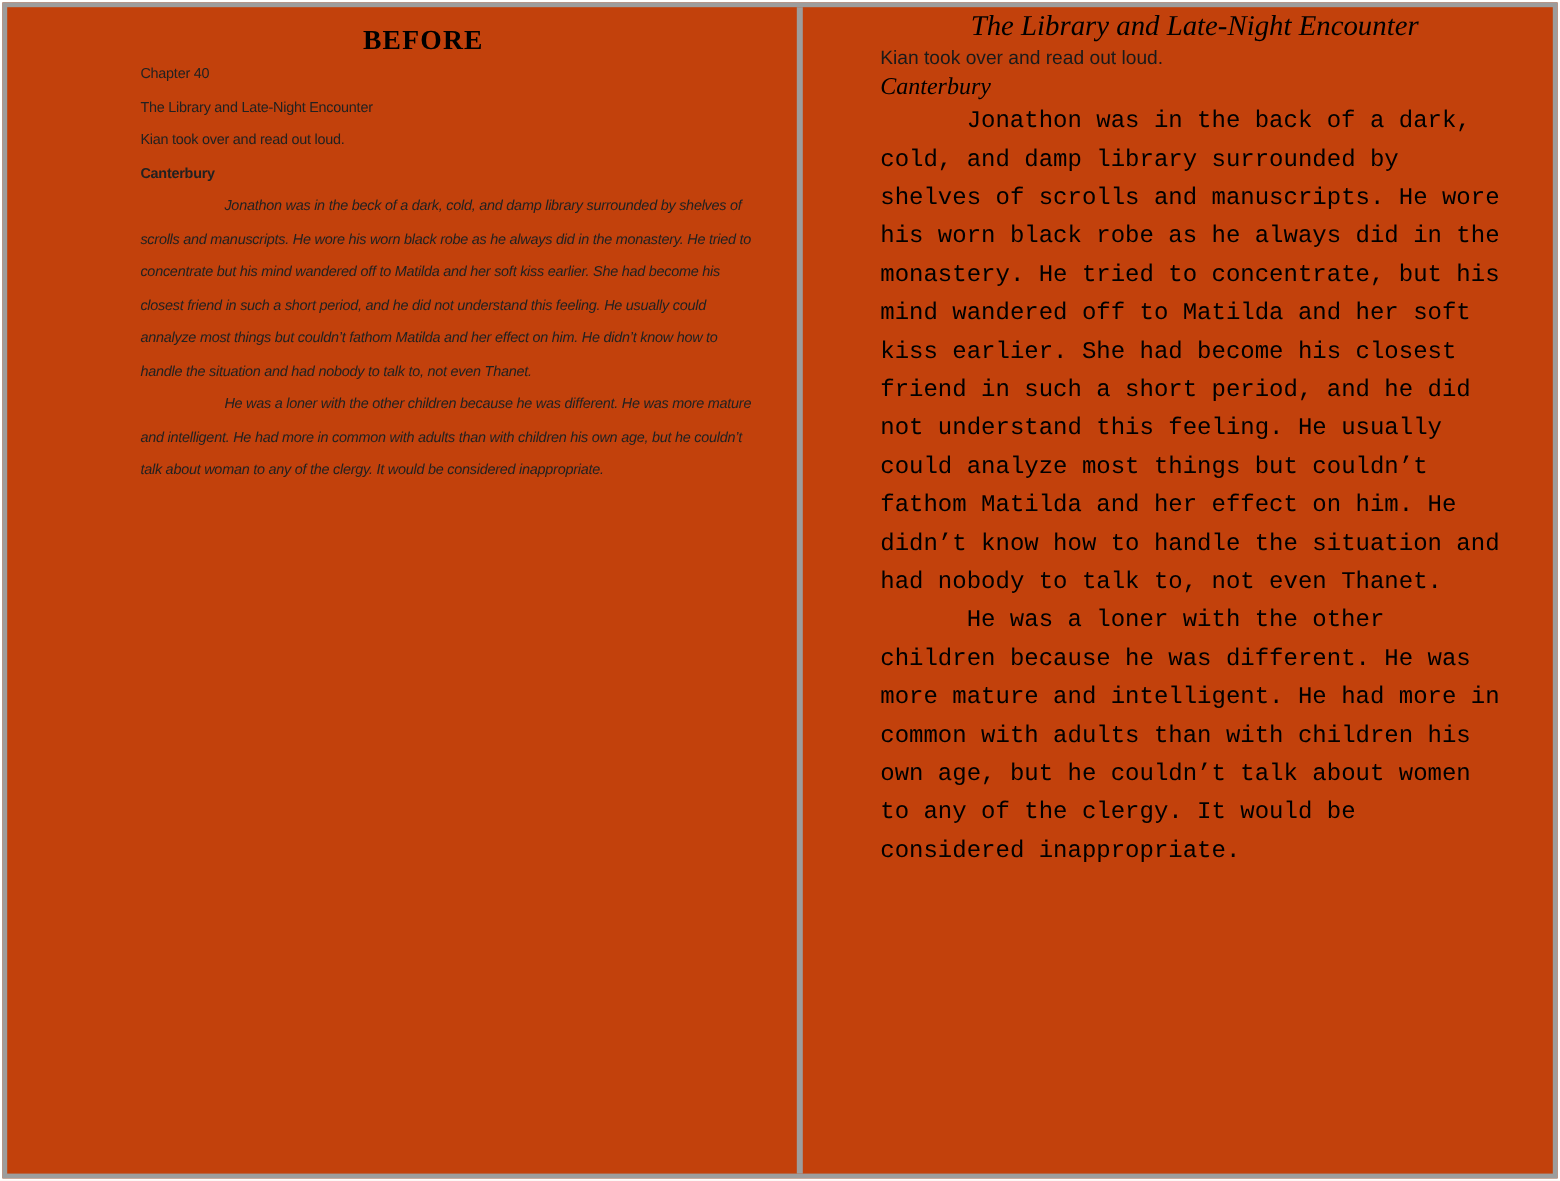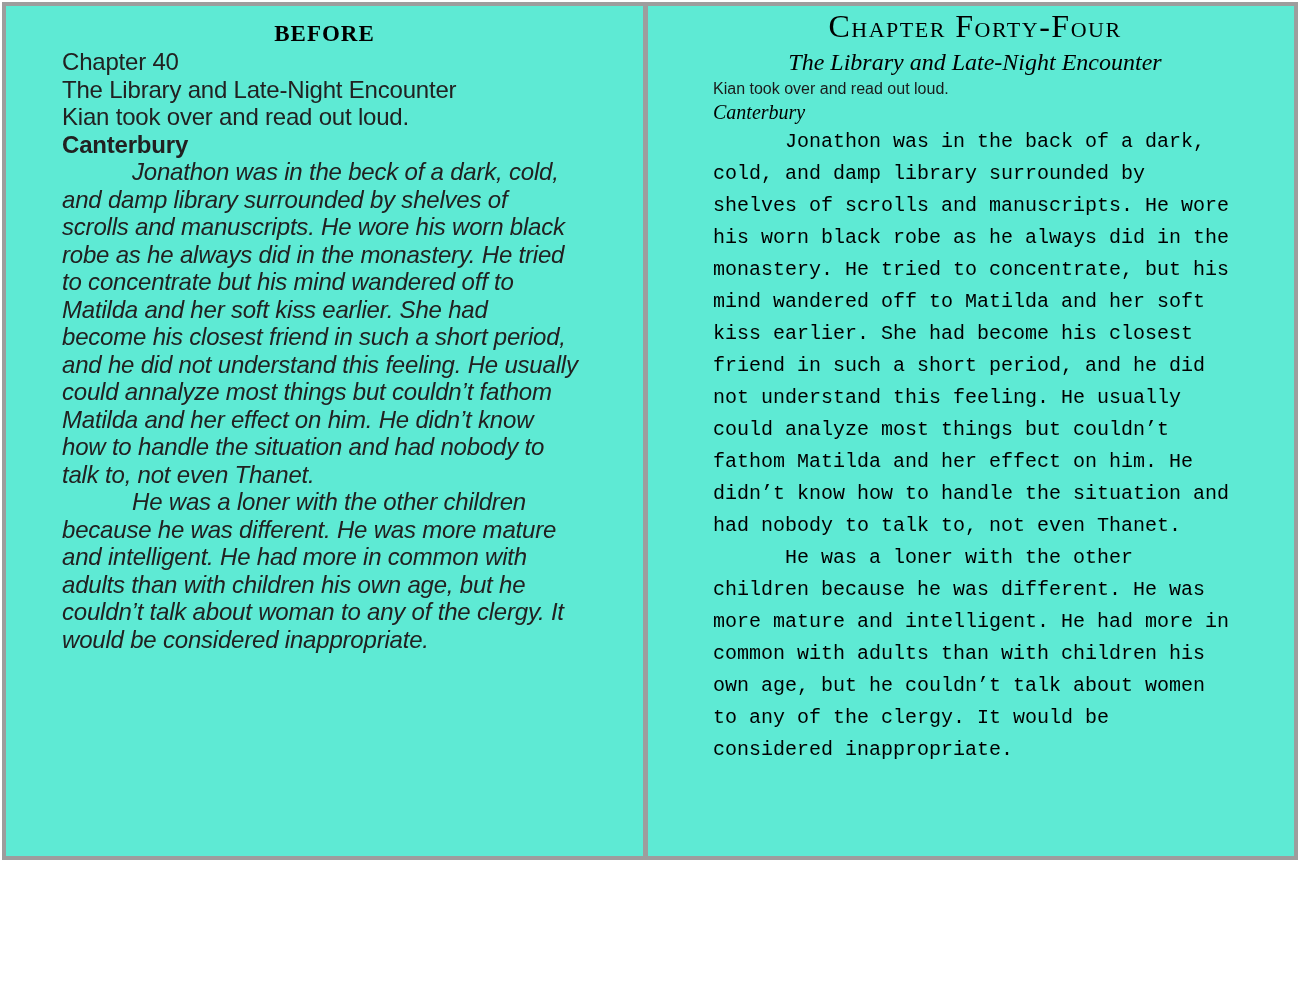--- a/index.html
+++ b/index.html
@@ -6,26 +6,27 @@
     margin: 0;
     padding: 0;
     background: #ffffff;
     width: 1300px;
     height: 984px;
     overflow: hidden;
   }
   .window {
     box-sizing: border-box;
     width: 1296px;
-    height: 858px;
+    height: 980px;
     margin: 2px;
     border: 4px solid #9d9d9d;
-    background: #5eead4;
+    background: #c2410c;
     display: flex;
     flex-direction: row;
+    padding-left: 36px;
   }
   .panel {
     box-sizing: border-box;
     height: 100%;
     position: relative;
   }
   .panel-before {
     width: 642px;
     border-right: 5px solid #9d9d9d;
   }
@@ -38,24 +39,24 @@
     font-family: "Liberation Serif", serif;
     font-weight: bold;
     font-size: 23px;
     line-height: 28px;
     letter-spacing: 1px;
     color: #000000;
   }
 
   
   .before-content {
-    margin-left: 56px;
+    margin-left: 75px;
     width: 516px;
     font-family: "Liberation Sans", sans-serif;
-    font-size: 24px;
+    font-size: 12px;
     line-height: 27.5px;
     color: #212121;
     letter-spacing: -0.2px;
   }
   .before-content p { margin: 0; }
   .b-chapter  { margin-top: 57px; }
   .b-title    { margin-top: 28px; }
   .b-intro    { margin-top: 27px; }
   .b-location { margin-top: 27px; font-weight: bold; }
   .b-para     { margin-top: 28px; text-indent: 70px; font-style: italic; }
@@ -118,21 +119,20 @@
       <p class="b-title">The Library and Late-Night Encounter</p>
       <p class="b-intro">Kian took over and read out loud.</p>
       <p class="b-location">Canterbury</p>
       <p class="b-para">Jonathon was in the beck of a dark, cold, and damp library surrounded by shelves of scrolls and manuscripts. He wore his worn black robe as he always did in the monastery. He tried to concentrate but his mind wandered off to Matilda and her soft kiss earlier. She had become his closest friend in such a short period, and he did not understand this feeling. He usually could annalyze most things but couldn’t fathom Matilda and her effect on him. He didn’t know how to handle the situation and had nobody to talk to, not even Thanet.</p>
       <p class="b-para">He was a loner with the other children because he was different. He was more mature and intelligent. He had more in common with adults than with children his own age, but he couldn’t talk about woman to any of the clergy. It would be considered inappropriate.</p>
     </div>
   </section>
 
   <section class="panel panel-after">
     <div class="after-content">
-      <p class="a-chapter">Chapter Forty-Four</p>
       <p class="a-subtitle">The Library and Late-Night Encounter</p>
       <p class="a-intro">Kian took over and read out loud.</p>
       <p class="a-location">Canterbury</p>
       <p class="a-para">Jonathon was in the back of a dark, cold, and damp library surrounded by shelves of scrolls and manuscripts. He wore his worn black robe as he always did in the monastery. He tried to concentrate, but his mind wandered off to Matilda and her soft kiss earlier. She had become his closest friend in such a short period, and he did not understand this feeling. He usually could analyze most things but couldn’t fathom Matilda and her effect on him. He didn’t know how to handle the situation and had nobody to talk to, not even Thanet.</p>
       <p class="a-para a-para-2">He was a loner with the other children because he was different. He was more mature and intelligent. He had more in common with adults than with children his own age, but he couldn’t talk about women to any of the clergy. It would be considered inappropriate.</p>
     </div>
   </section>
 
 </div>
 

